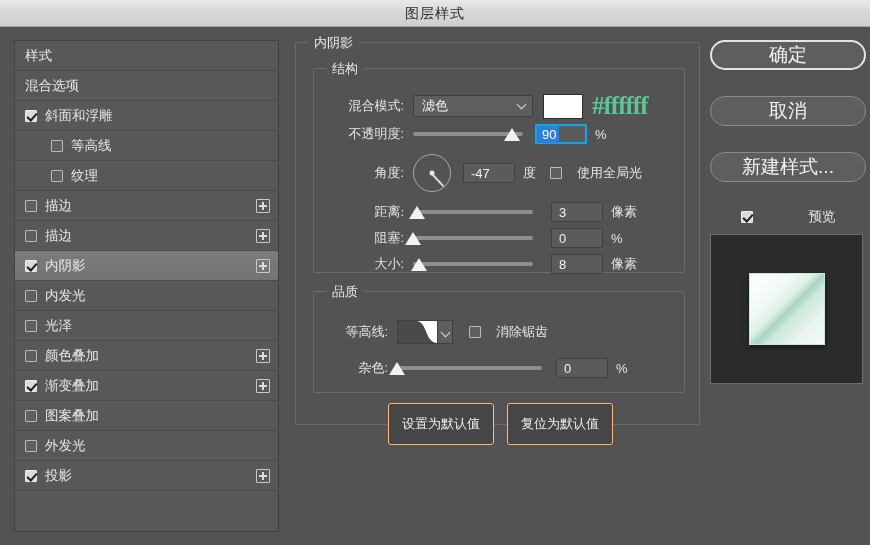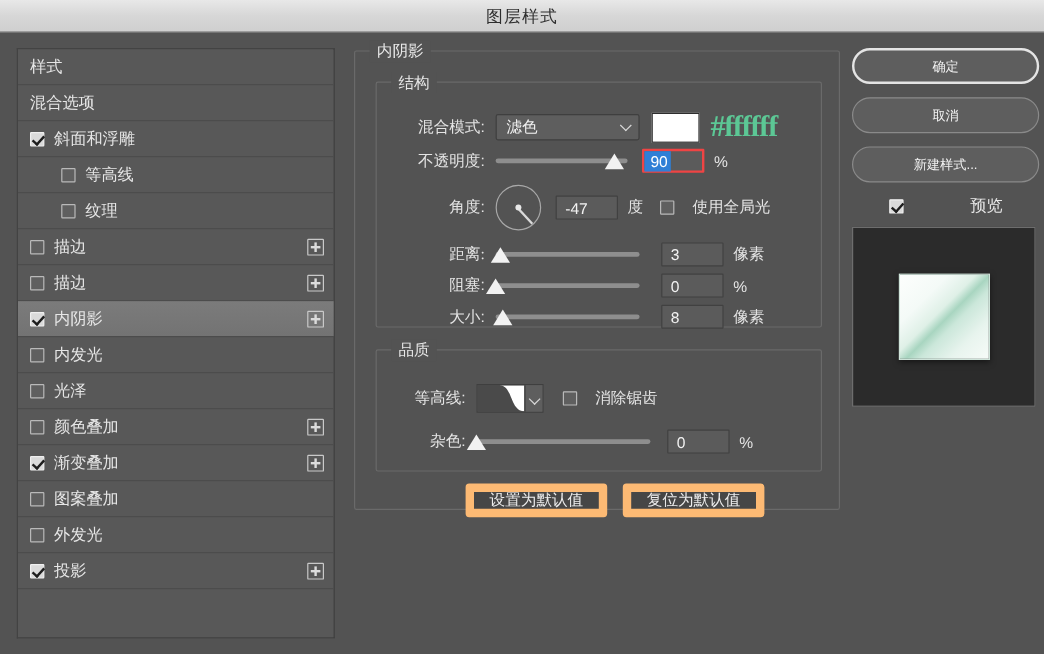--- a/index.html
+++ b/index.html
@@ -158,21 +158,21 @@
   .numfield {
     height: 20px;
     background: #5b5b5b;
     border: 1px solid #414141;
     border-radius: 1px;
     color: #f2f2f2; font-size: 13px;
     display: flex; align-items: center;
     padding-left: 7px;
   }
   .numfield.focused {
-    border: 2px solid #ef4444;
+    border: 2px solid #0ea5e9;
     background: #5b5b5b;
     padding-left: 0;
   }
   .numfield.focused .sel {
     background: #2f7fd6; color: #ffffff;
     padding: 0 3px 0 5px;
     line-height: 17px;
   }
 
   
@@ -235,41 +235,41 @@
     content: ""; position: absolute;
     left: 4px; top: 8px;
     width: 6px; height: 6px;
     border-right: 1.5px solid #d8d8d8;
     border-bottom: 1.5px solid #d8d8d8;
     transform: rotate(45deg);
   }
 
   
   .defbtn {
-    height: 28px; padding: 0 13px;
+    height: 42px; padding: 0 13px;
     background: #464646;
-    border: 7px solid #fdba74;
+    border: 1px solid #fdba74;
     border-radius: 3px;
     color: #ededed; font-size: 13px;
     display: flex; align-items: center; justify-content: center;
   }
 
   
   #rightcol {
     position: absolute; left: 710px; top: 40px;
     width: 156px;
   }
   .pillbtn {
     width: 156px; height: 30px;
     background: #5e5e5e;
     border: 1px solid #8a8a8a;
     border-radius: 15px;
-    color: #f2f2f2; font-size: 11px;
+    color: #f2f2f2; font-size: 19px;
     display: flex; align-items: center; justify-content: center;
-    margin-bottom: 11px;
+    margin-bottom: 26px;
   }
   .pillbtn.primary { border: 2px solid #e4e4e4; }
   #preview-row {
     display: flex; align-items: center; justify-content: center;
     margin-top: 2px; margin-bottom: 8px;
   }
   #preview-box {
     width: 153px; height: 150px;
     background: #2b2b2b;
     border: 1px solid #6d6d6d;

